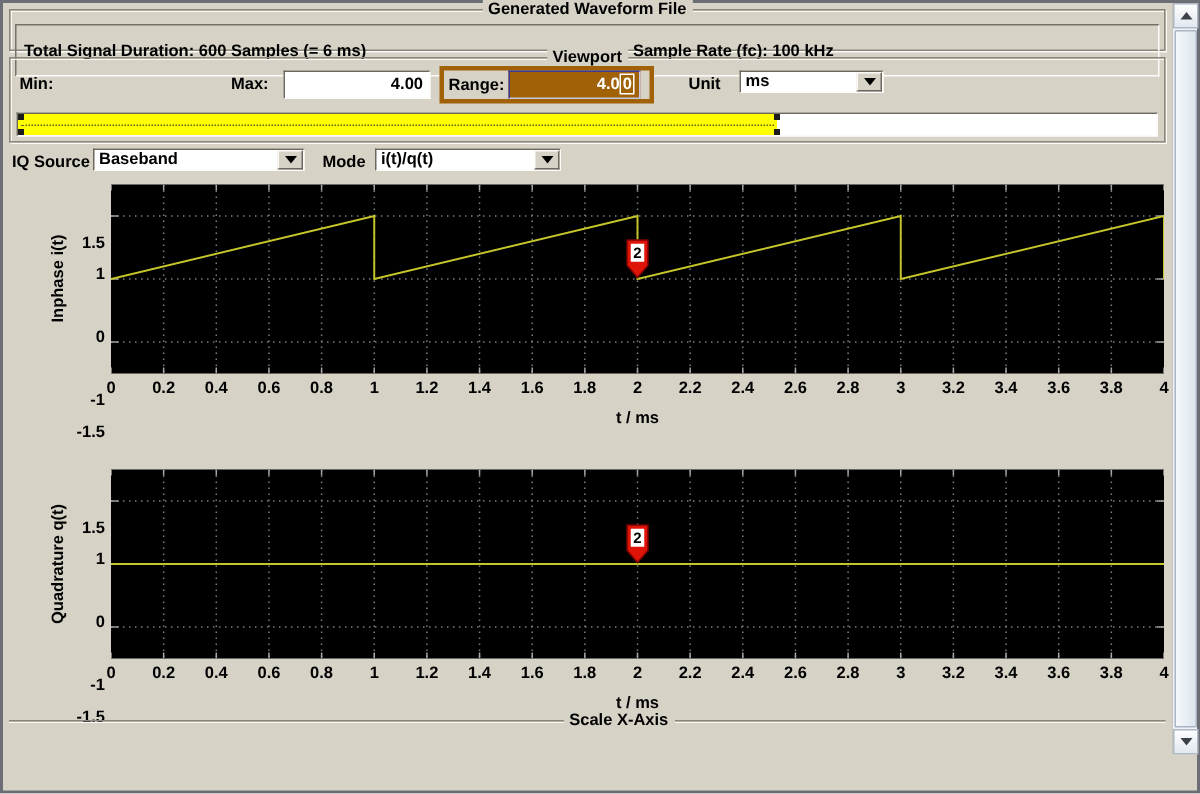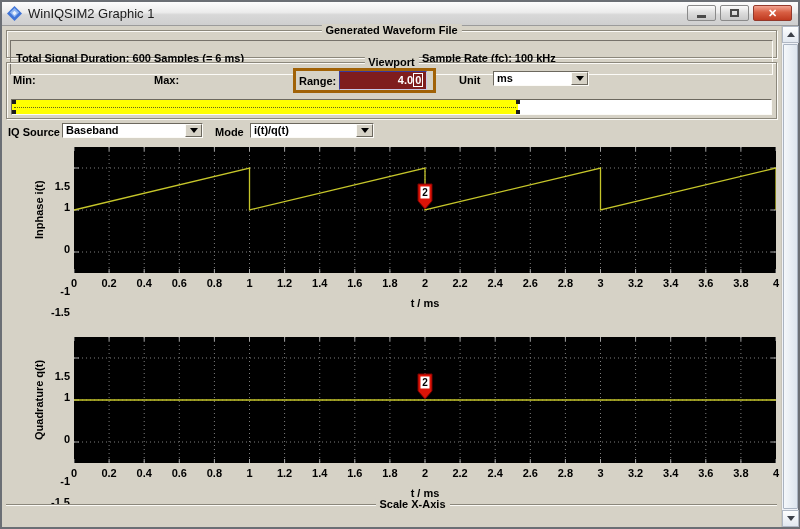--- a/index.html
+++ b/index.html
@@ -37,21 +37,21 @@
     border:1px solid; border-color:#76726a #fcfbf7 #fcfbf7 #76726a;
     display:flex; align-items:center; }
   .lbl { font-weight:bold; color:#000; white-space:nowrap; }
 
   .field { position:absolute; height:19px; background:#fff;
     border:1px solid; border-color:#6c685e #fcfbf7 #fcfbf7 #6c685e;
     font-weight:bold; text-align:right; padding:2px 4px 0 0; }
 
   .range-cluster { position:absolute; border:3px solid #a16207; height:25px;
     display:flex; align-items:center; background:#d6d2c6; }
-  .range-field { width:88px; height:19px; background:#7f1d1d; color:#fff;
+  .range-field { width:88px; height:19px; background:#a16207; color:#fff;
     font-weight:bold; text-align:right; padding:2px 3px 0 2px;
     border:1px solid; border-color:#3a3a9a #c8c8e8 #c8c8e8 #3a3a9a; }
   .cursor-char { border:1px solid #fff; padding:0 1px; }
 
   .combo { position:absolute; height:15px; background:#fff;
     border:1px solid; border-color:#6c685e #fcfbf7 #fcfbf7 #6c685e;
     display:flex; align-items:flex-start; }
   .combo .val { flex:1; font-weight:bold; padding:0 3px; white-space:nowrap; overflow:hidden; }
   .combo .btn { width:17px; height:100%; background:#d6d2c6;
     border:1px solid; border-color:#fcfbf7 #6c685e #6c685e #fcfbf7;
@@ -101,56 +101,38 @@
     border-right:4px solid transparent; border-top:5px solid #3c4048; }
   .sb-thumb { position:absolute; left:1px; width:15px; top:18px; bottom:18px;
     background:linear-gradient(90deg,#f5f8fb,#dde5ee); border:1px solid #aab4c2;
     border-radius:1px; }
 </style>
 </head>
 <body>
 
 <div class="window">
 
-  <div class="titlebar">
-    <svg class="app-icon" viewBox="0 0 16 16">
-      <polygon points="8,0 16,8 8,16 0,8" fill="#3f74d8"></polygon>
-      <polygon points="8,2 13,7 8,12 3,7" fill="#8db4f0"></polygon>
-      <polygon points="8,5 10.5,7.5 8,10 5.5,7.5" fill="#e8f0fc"></polygon>
-    </svg>
-    <span class="title-text">WinIQSIM2 Graphic 1</span>
-    <div class="win-buttons">
-      <div class="win-btn">
-          <span class="glyph-min"></span>
-        </div>
-      <div class="win-btn">
-          <span class="glyph-max"></span>
-        </div>
-      <div class="win-btn close">
-          <span class="glyph-close">✕</span>
-        </div>
-    </div>
-  </div>
 
   <div class="client">
 
     <div class="groupbox" style="left:4px; right:21px; top:4px; height:28px;">
       <span class="group-title">Generated Waveform File</span>
       <div class="sunken-panel">
         <span class="lbl" style="position:absolute; left:5px;">Total Signal Duration: 600 Samples (= 6 ms)</span>
         <span class="lbl" style="position:absolute; left:54%;">Sample Rate (fc): 100 kHz</span>
       </div>
     </div>
 
     <div class="groupbox" style="left:4px; right:21px; top:36px; height:57px;">
       <span class="group-title">Viewport</span>
 
       <span class="lbl" style="position:absolute; left:6px; top:11px;">Min:</span>
 
       <span class="lbl" style="position:absolute; left:147px; top:11px;">Max:</span>
+      <div class="field" style="left:182px; top:8px; width:98px;">4.00</div>
 
       <div class="range-cluster" style="left:286px; top:5px; width:143px;">
         <span class="lbl" style="padding:0 3px;">Range:</span>
         <div class="range-field"><span>4.0</span><span class="cursor-char">0</span></div>
       </div>
 
       <span class="lbl" style="position:absolute; left:452px; top:11px;">Unit</span>
       <div class="combo" style="left:486px; top:8px; width:96px;">
         <span class="val">ms</span>
         <span class="btn">

